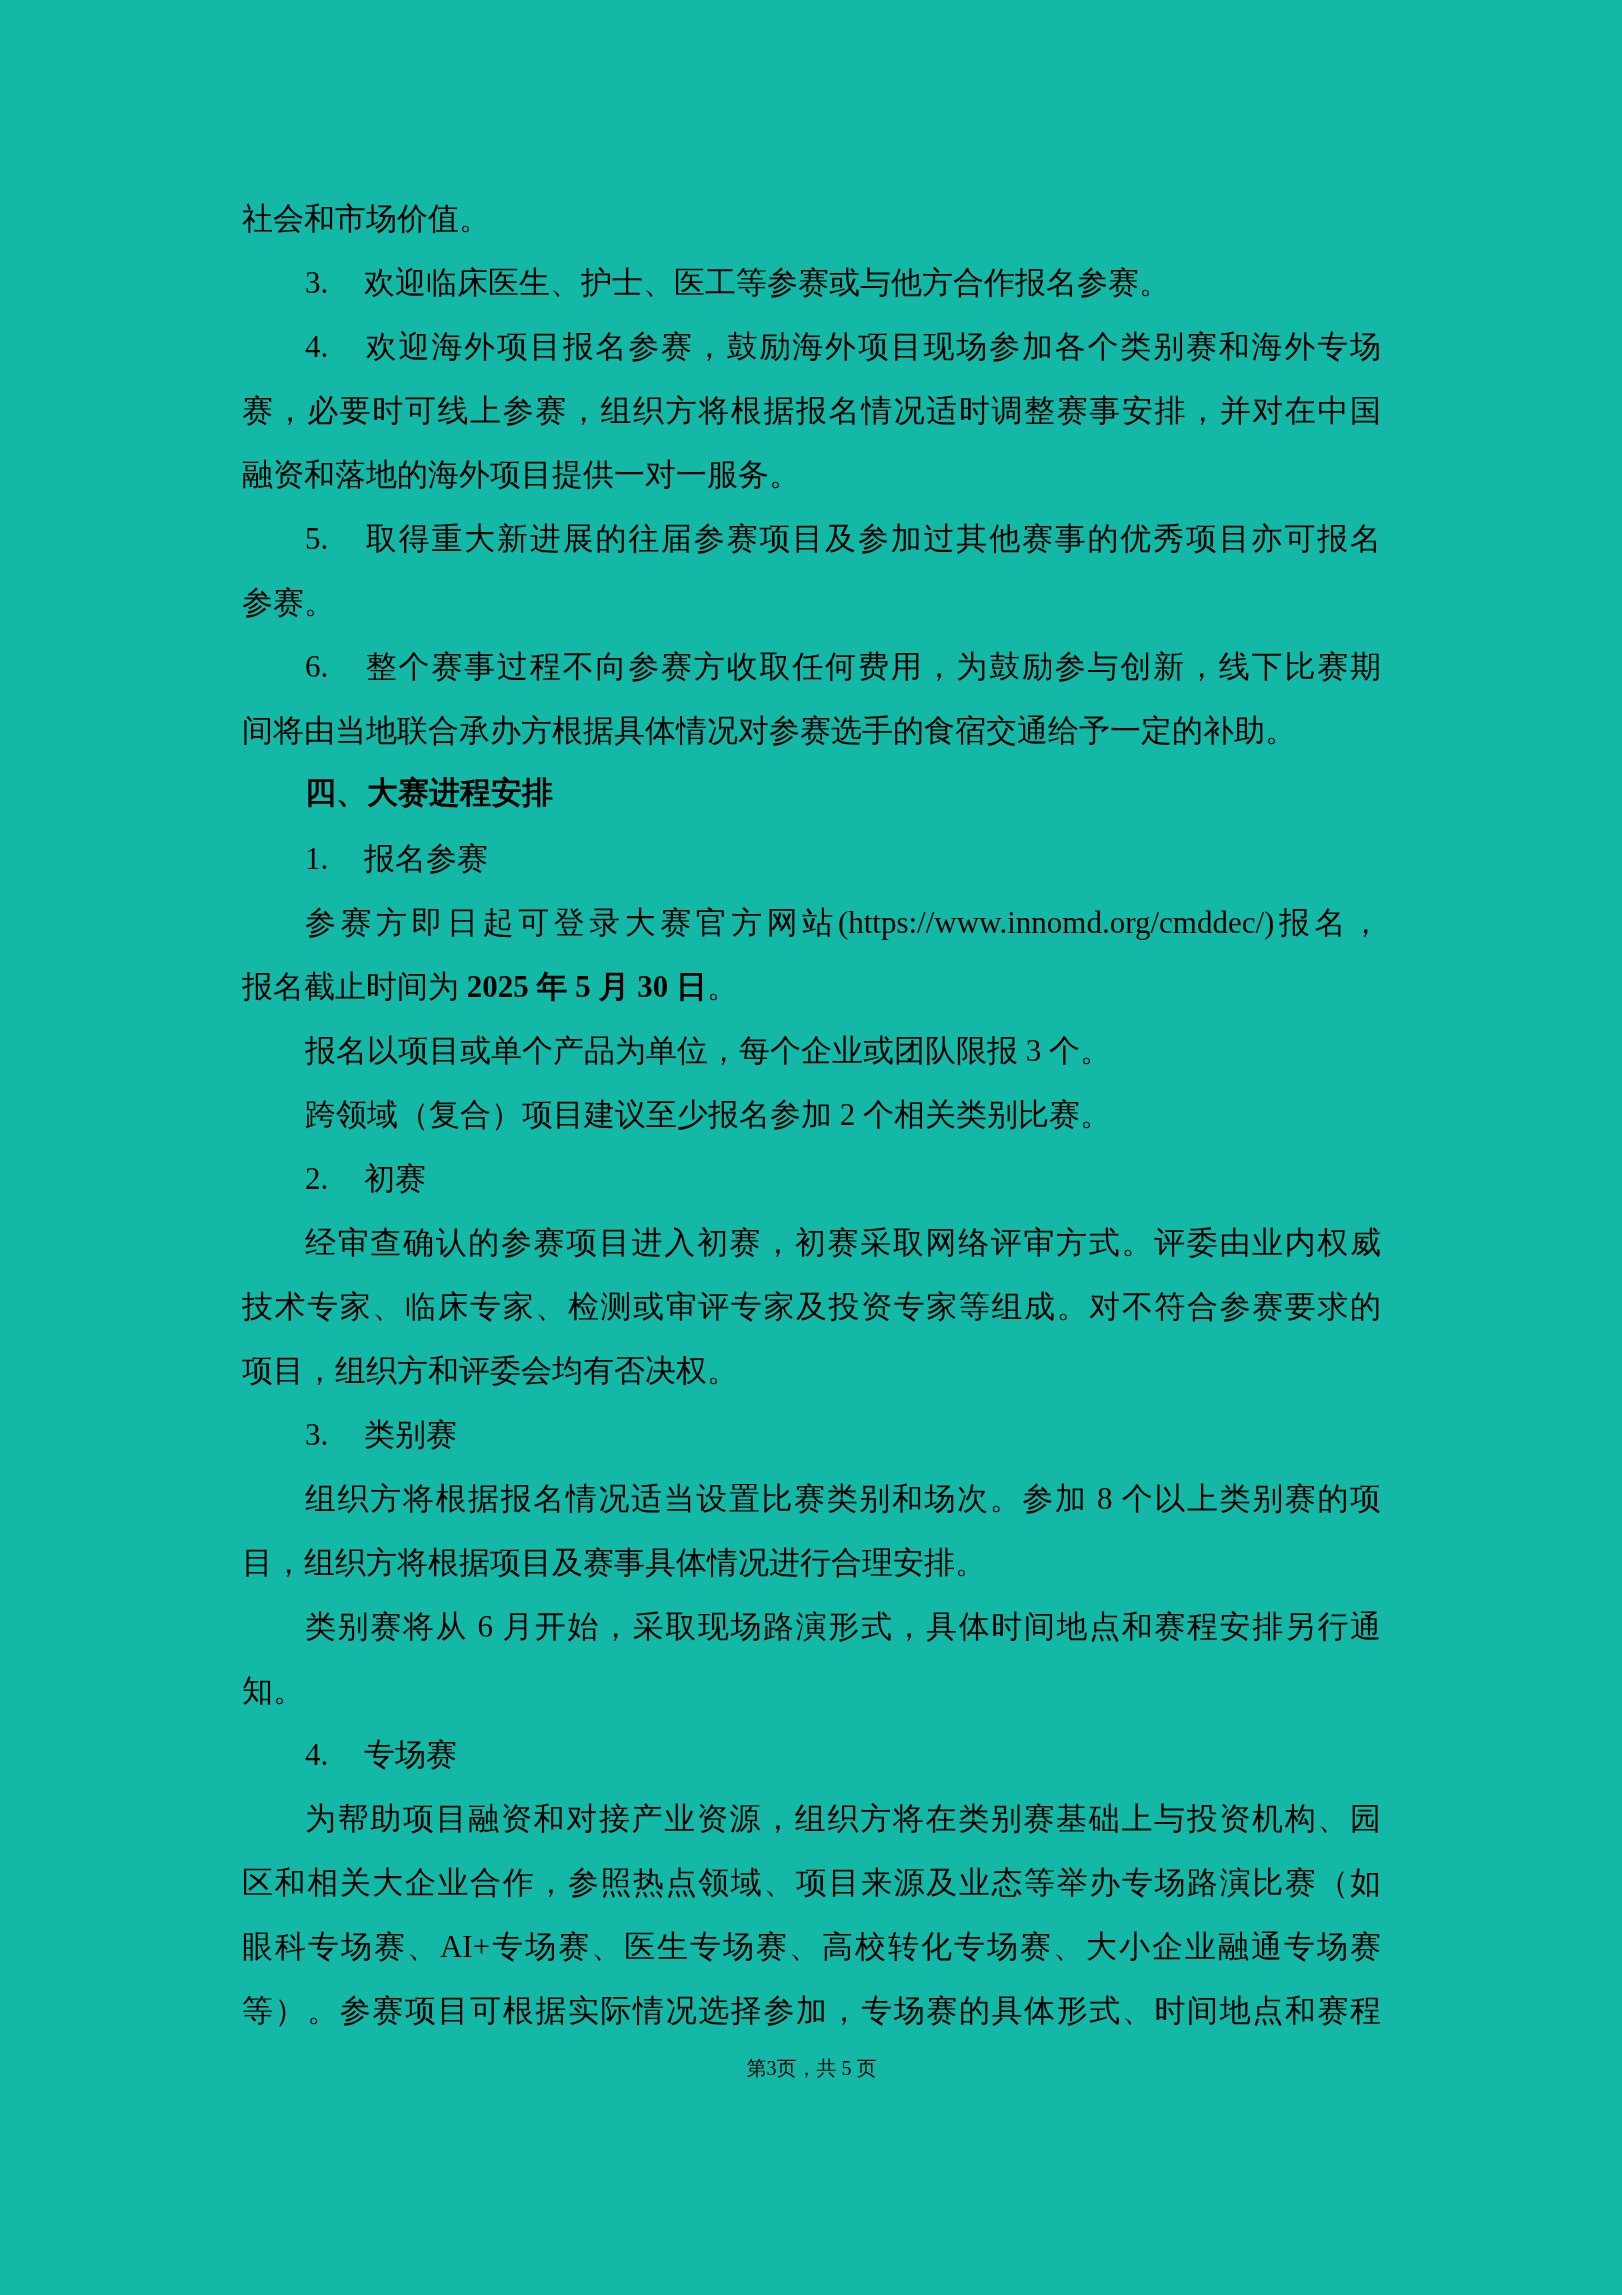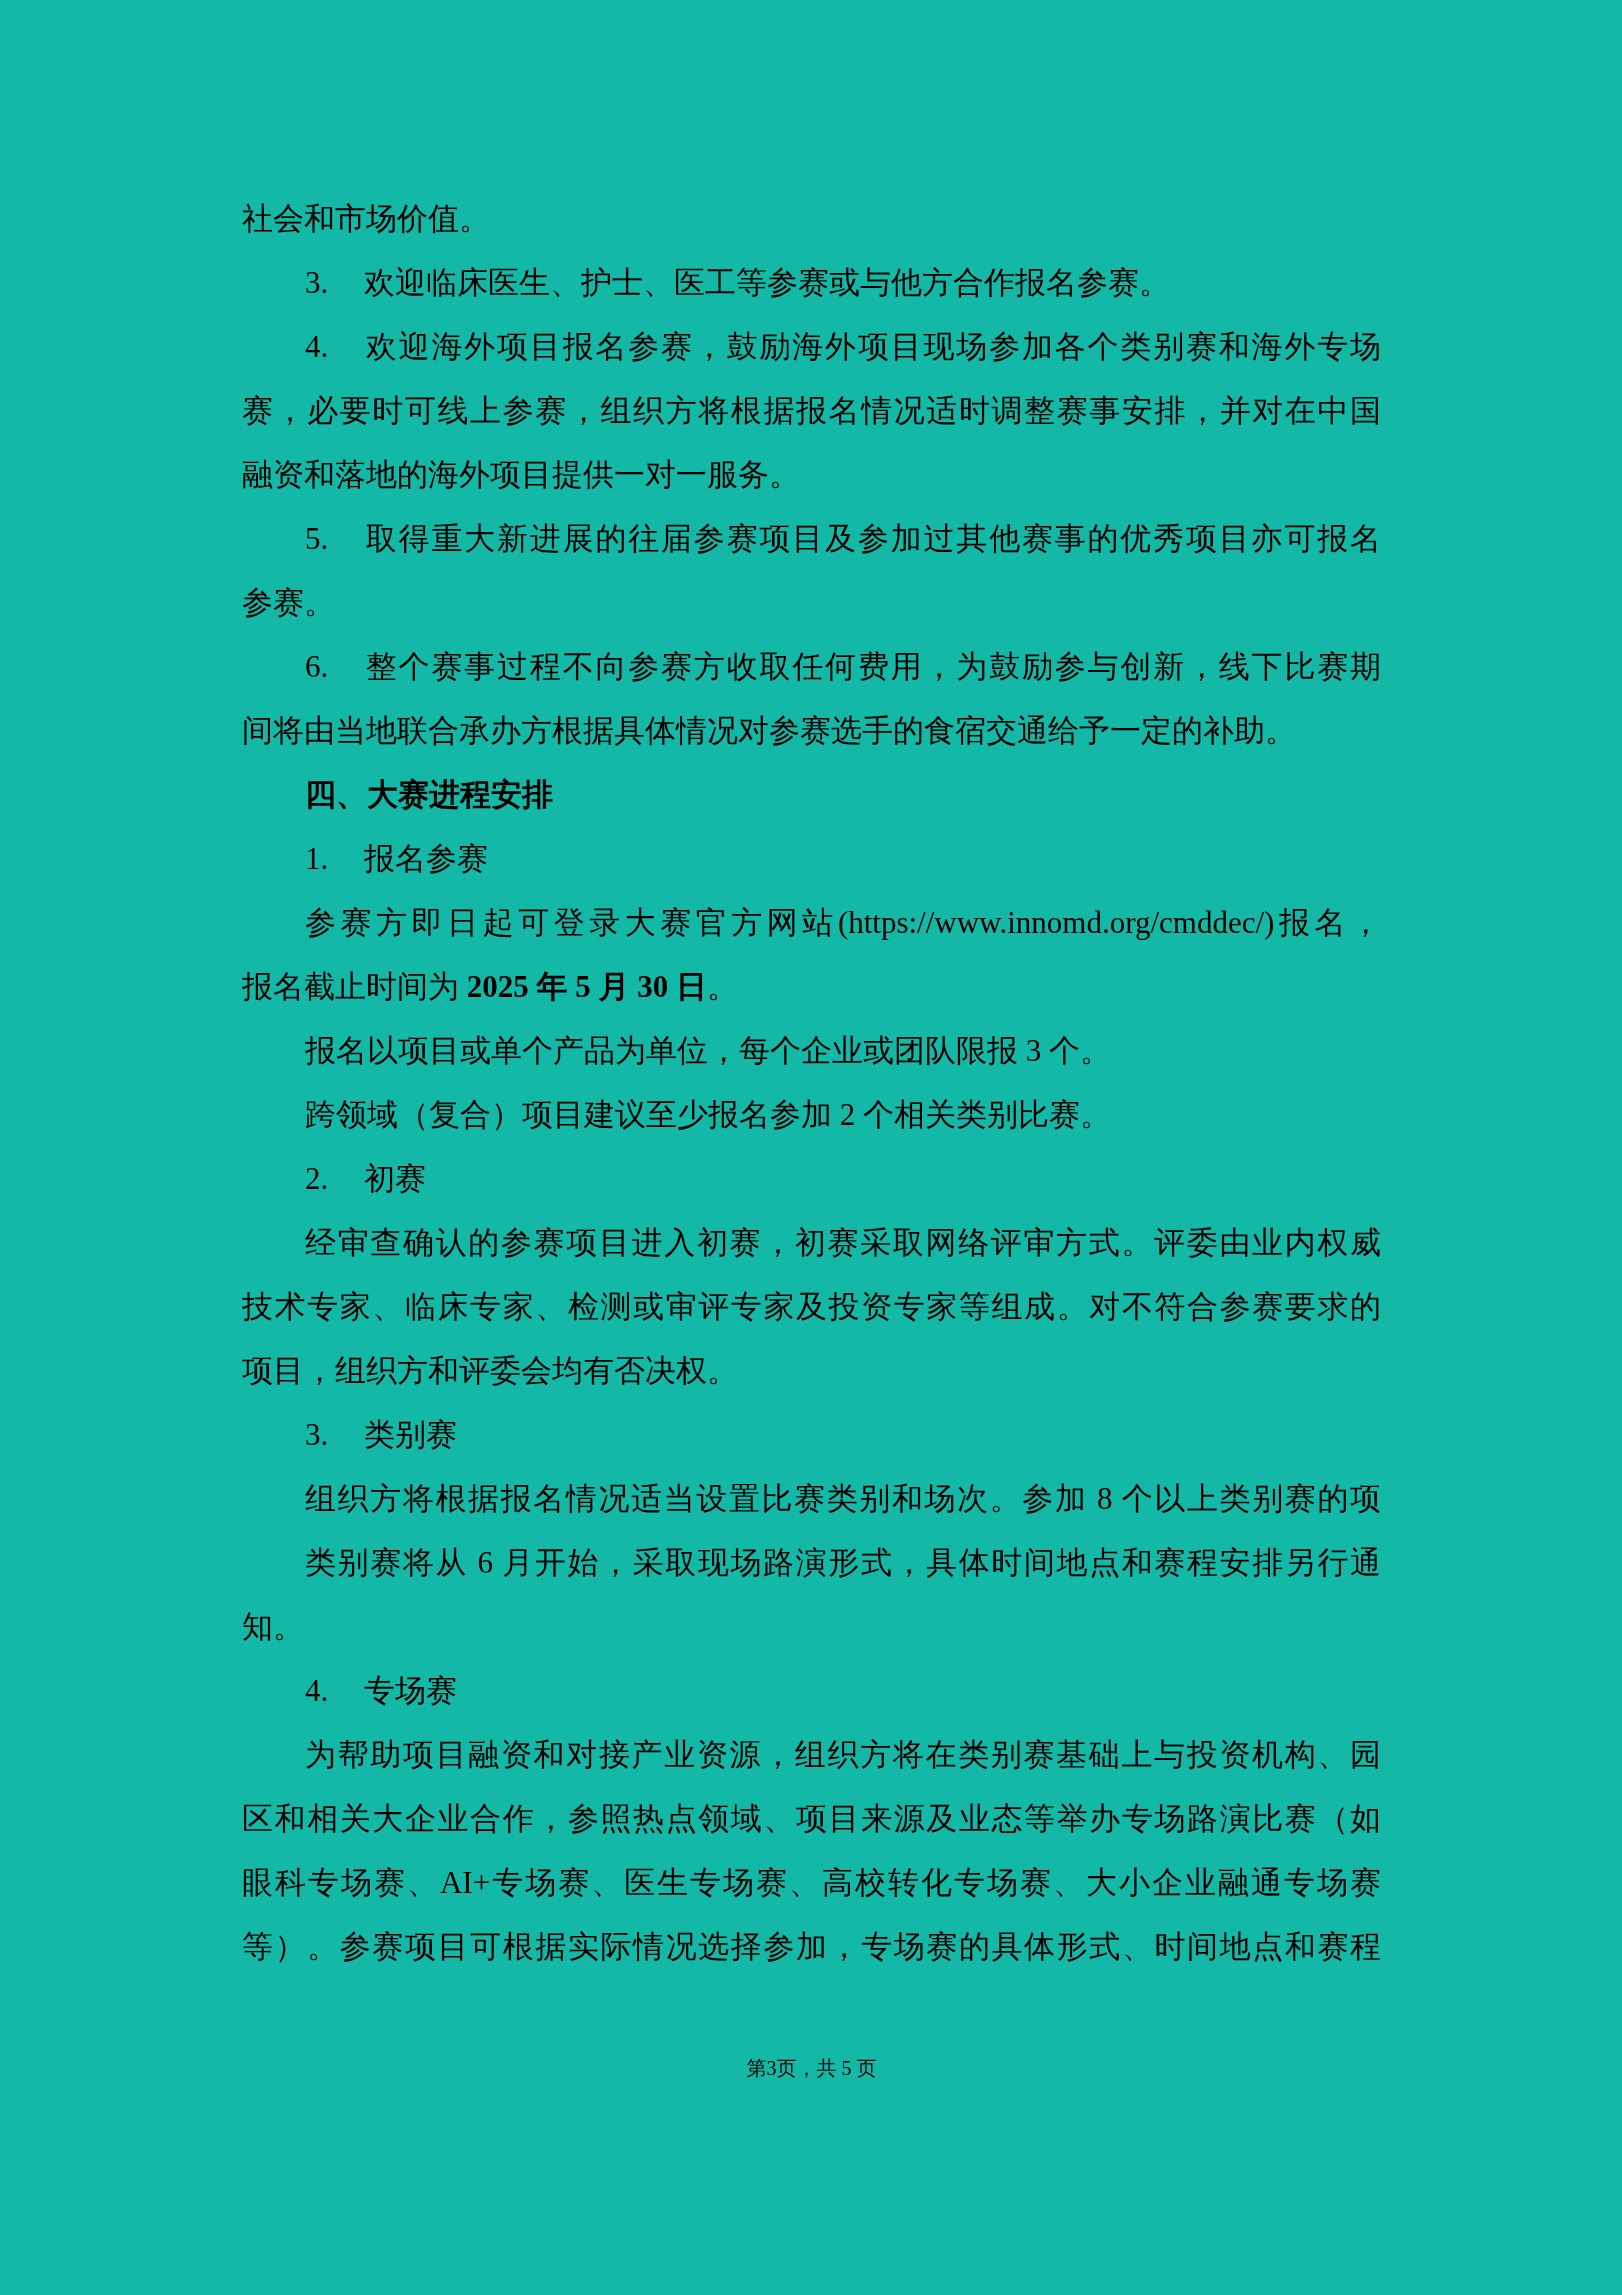--- a/index.html
+++ b/index.html
@@ -19,21 +19,21 @@
     width:1139px;
     font-size:31px;
     line-height:64px;
   }
   .ln{height:64px;}
   .indent{text-indent:63px;}
   .item{text-indent:63px;}
   .num{display:inline-block;width:59px;text-indent:0;}
   .full{text-align:justify;text-align-last:justify;}
   .heading{
-    font-family:Liberation Sans, sans-serif;
+    font-family:Liberation Mono, monospace;
     font-weight:700;
     text-indent:63px;
   }
   .b{font-weight:700;text-align:right;}
   .footer{
     position:absolute;
     left:0;
     top:2049px;
     width:100%;
     text-align:center;
@@ -77,20 +77,21 @@
 
     <div class="ln item"><span class="num">2.</span><span>初赛</span></div>
 
     <div class="ln indent full">经审查确认的参赛项目进入初赛，初赛采取网络评审方式。评委由业内权威</div>
     <div class="ln full">技术专家、临床专家、检测或审评专家及投资专家等组成。对不符合参赛要求的</div>
     <div class="ln">项目，组织方和评委会均有否决权。</div>
 
     <div class="ln item"><span class="num">3.</span><span>类别赛</span></div>
 
     <div class="ln indent full">组织方将根据报名情况适当设置比赛类别和场次。参加 8 个以上类别赛的项</div>
+    <div class="ln">目，组织方将根据项目及赛事具体情况进行合理安排。</div>
     <div class="ln indent full">类别赛将从 6 月开始，采取现场路演形式，具体时间地点和赛程安排另行通</div>
     <div class="ln">知。</div>
 
     <div class="ln item"><span class="num">4.</span><span>专场赛</span></div>
 
     <div class="ln indent full">为帮助项目融资和对接产业资源，组织方将在类别赛基础上与投资机构、园</div>
     <div class="ln full">区和相关大企业合作，参照热点领域、项目来源及业态等举办专场路演比赛（如</div>
     <div class="ln full">眼科专场赛、AI+专场赛、医生专场赛、高校转化专场赛、大小企业融通专场赛</div>
     <div class="ln full">等）。参赛项目可根据实际情况选择参加，专场赛的具体形式、时间地点和赛程</div>
 

